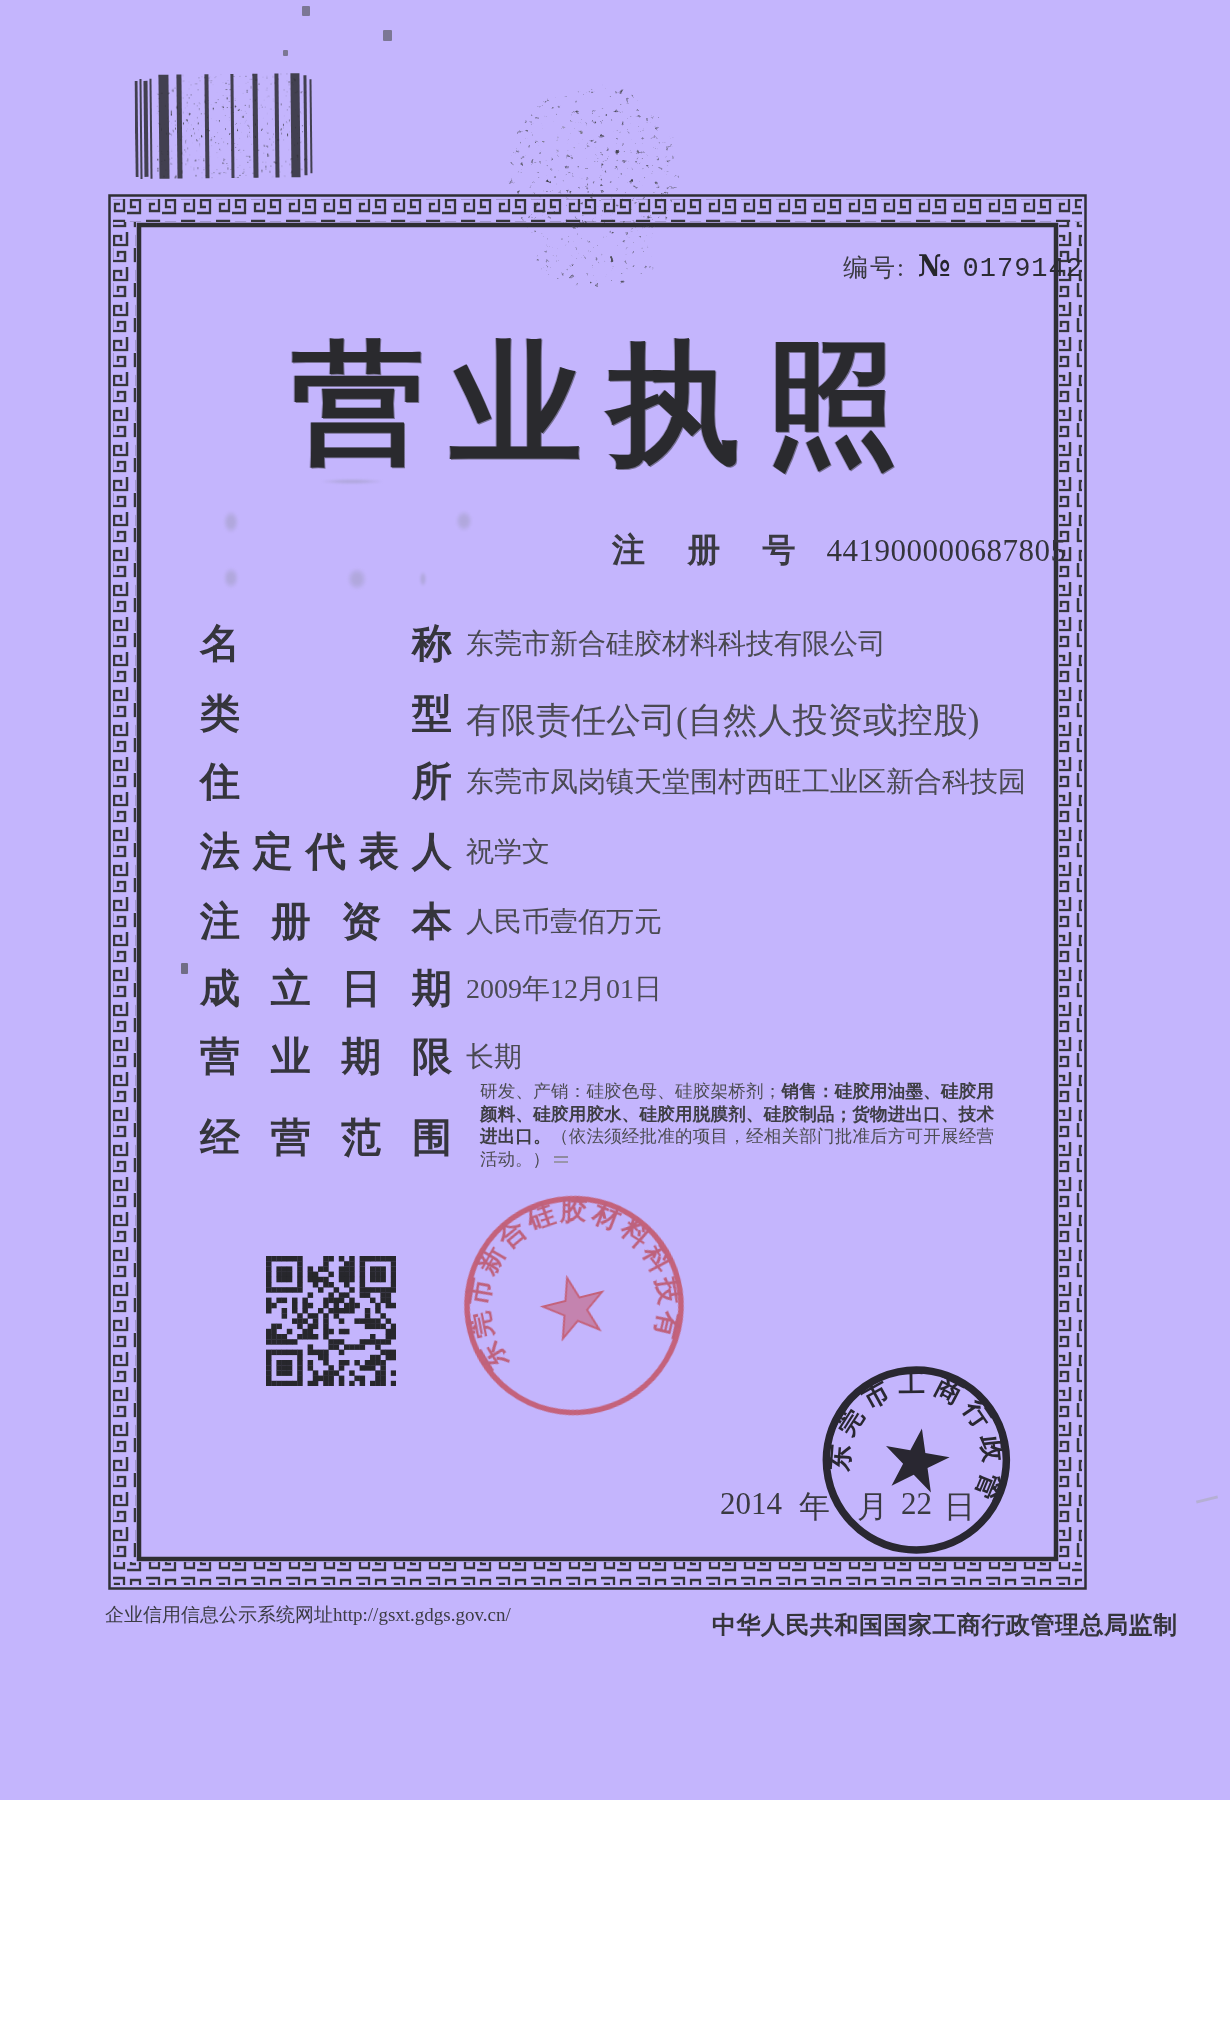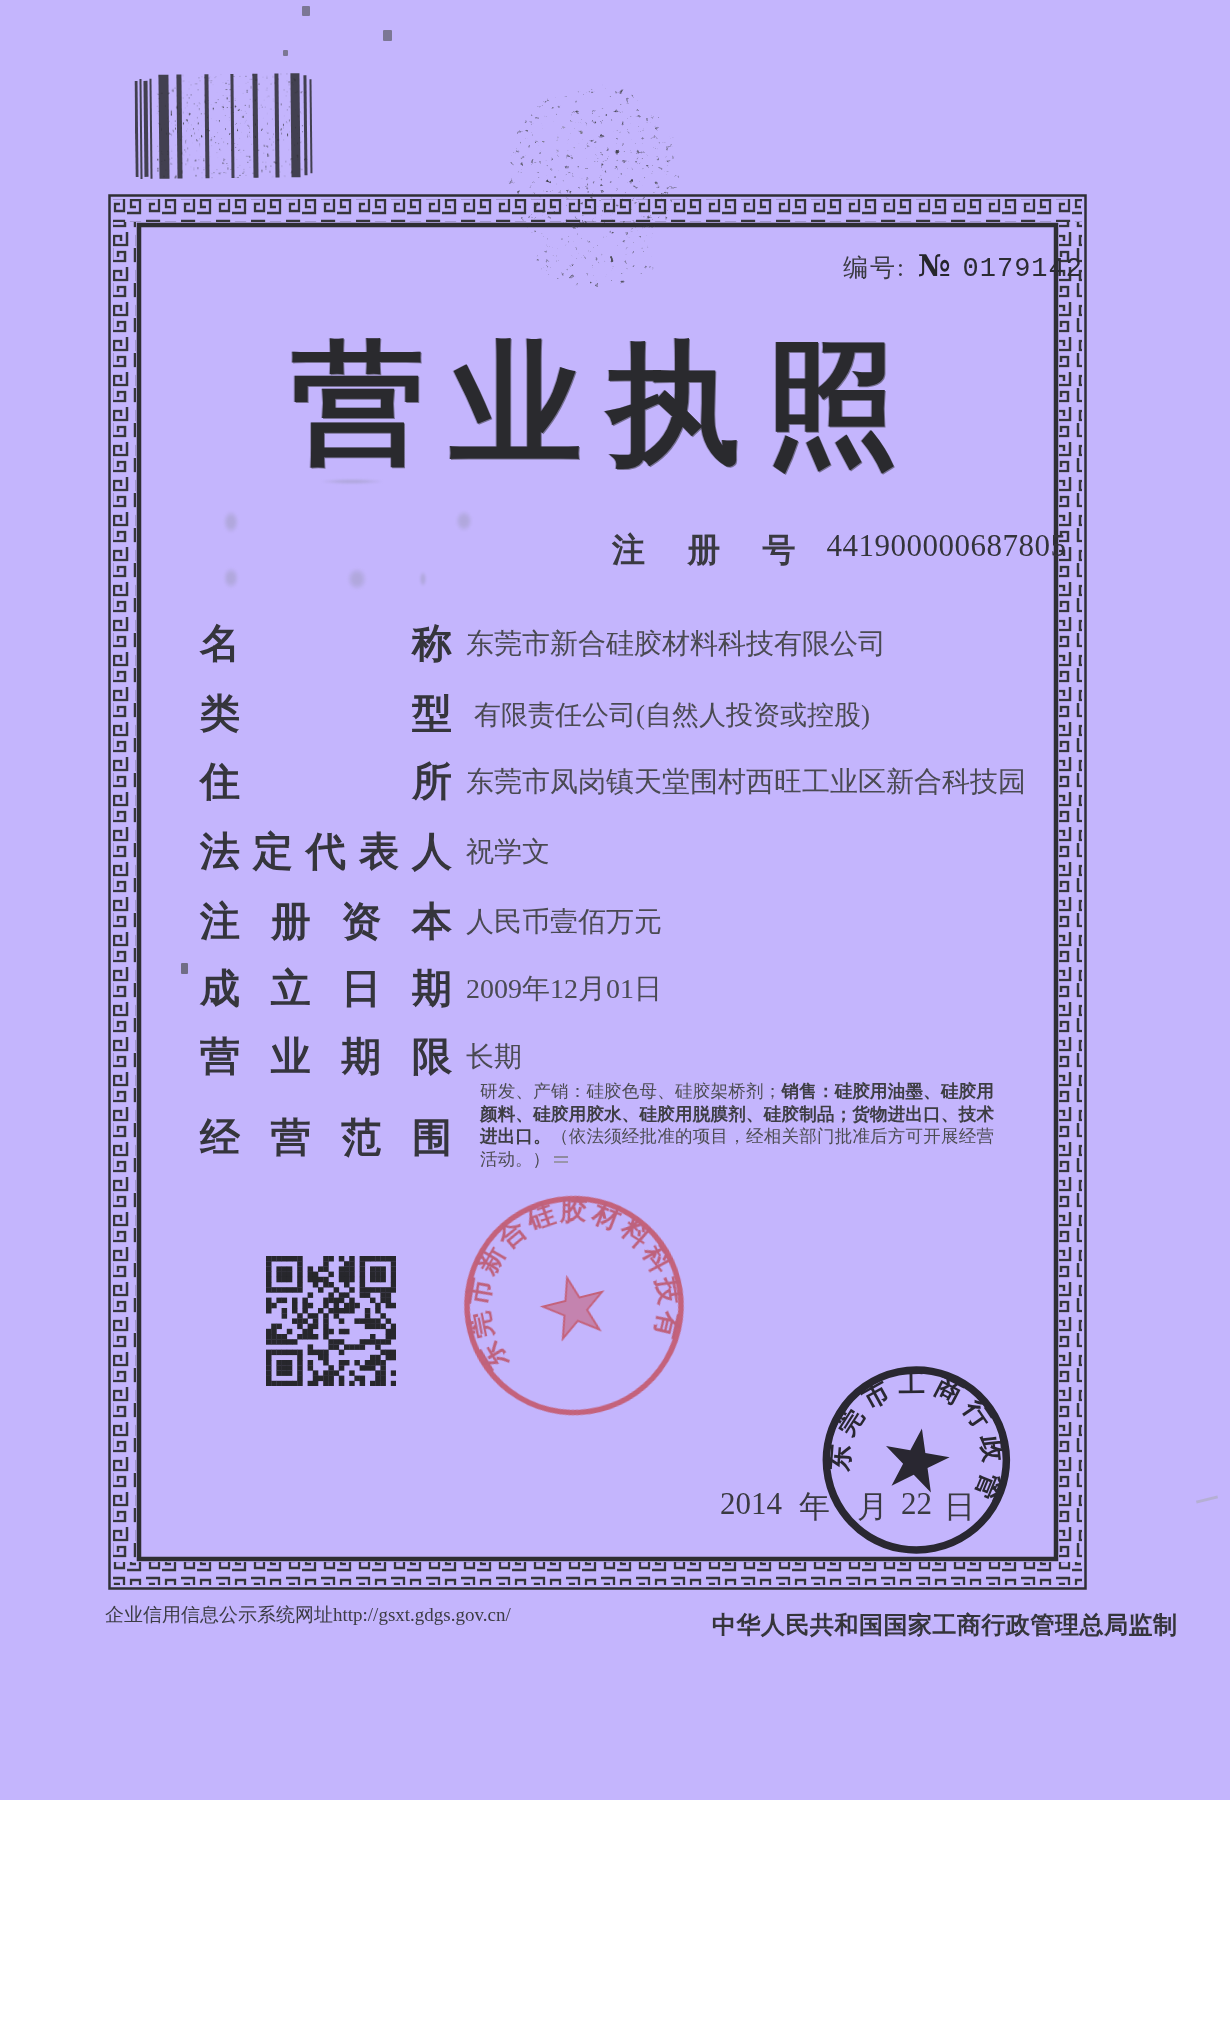--- a/index.html
+++ b/index.html
@@ -18,30 +18,30 @@
   .serial .lab{font-size:25px;color:#3a3a42;letter-spacing:2px;}
   .serial .nosym{font-size:30px;font-weight:700;font-family:"DejaVu Serif", serif;color:#26262c;}
   .serial .num{font-size:27px;font-family:"Liberation Mono", monospace;letter-spacing:1px;color:#2c2c33;}
 
   
   .title{position:absolute;left:292px;top:316px;z-index:2;font-size:132px;font-weight:900;
          letter-spacing:26px;color:#2a2a2e;white-space:nowrap;
          text-shadow:1px 1px 0 rgba(54,54,58,.55), -1px 0 0 rgba(54,54,58,.35);}
 
   
-  .regrow{position:absolute;left:612px;top:528px;z-index:2;display:flex;align-items:flex-start;}
+  .regrow{position:absolute;left:612px;top:528px;z-index:2;display:flex;align-items:center;}
   .regrow .lab{font-size:33px;font-weight:700;letter-spacing:17px;color:#3a3a41;}
   .regrow .num{font-size:31px;margin-left:14px;letter-spacing:0.5px;color:#34343b;}
 
   
   .row{position:absolute;left:200px;width:860px;z-index:2;}
   .flabel{position:absolute;left:0;top:0;width:252px;font-size:40px;font-weight:700;color:#35353c;
           text-align:justify;text-align-last:justify;white-space:nowrap;}
   .fvalue{position:absolute;left:266px;top:9px;font-size:28px;color:#4a4a52;white-space:nowrap;}
-  .fvalue.small{font-size:27px;top:11px;margin-left:8px;}
+  .fvalue.small{font-size:35px;top:11px;}
 
   .scope-label{position:absolute;left:200px;top:1110px;width:252px;font-size:40px;font-weight:700;
                color:#35353c;text-align:justify;text-align-last:justify;z-index:2;}
   .scope-text{position:absolute;left:480px;top:1080px;width:514px;font-size:17.5px;line-height:22.5px;
               color:#4c4c52;z-index:2;text-align:justify;}
   .scope-text .b{font-weight:700;color:#3e3e44;}
   .scope-artifact{display:inline-block;width:14px;height:8px;margin-left:4px;vertical-align:middle;
               background:linear-gradient(#777 2px,transparent 2px,transparent 5px,#888 5px,#888 7px,transparent 7px);
               opacity:.7;}
 

